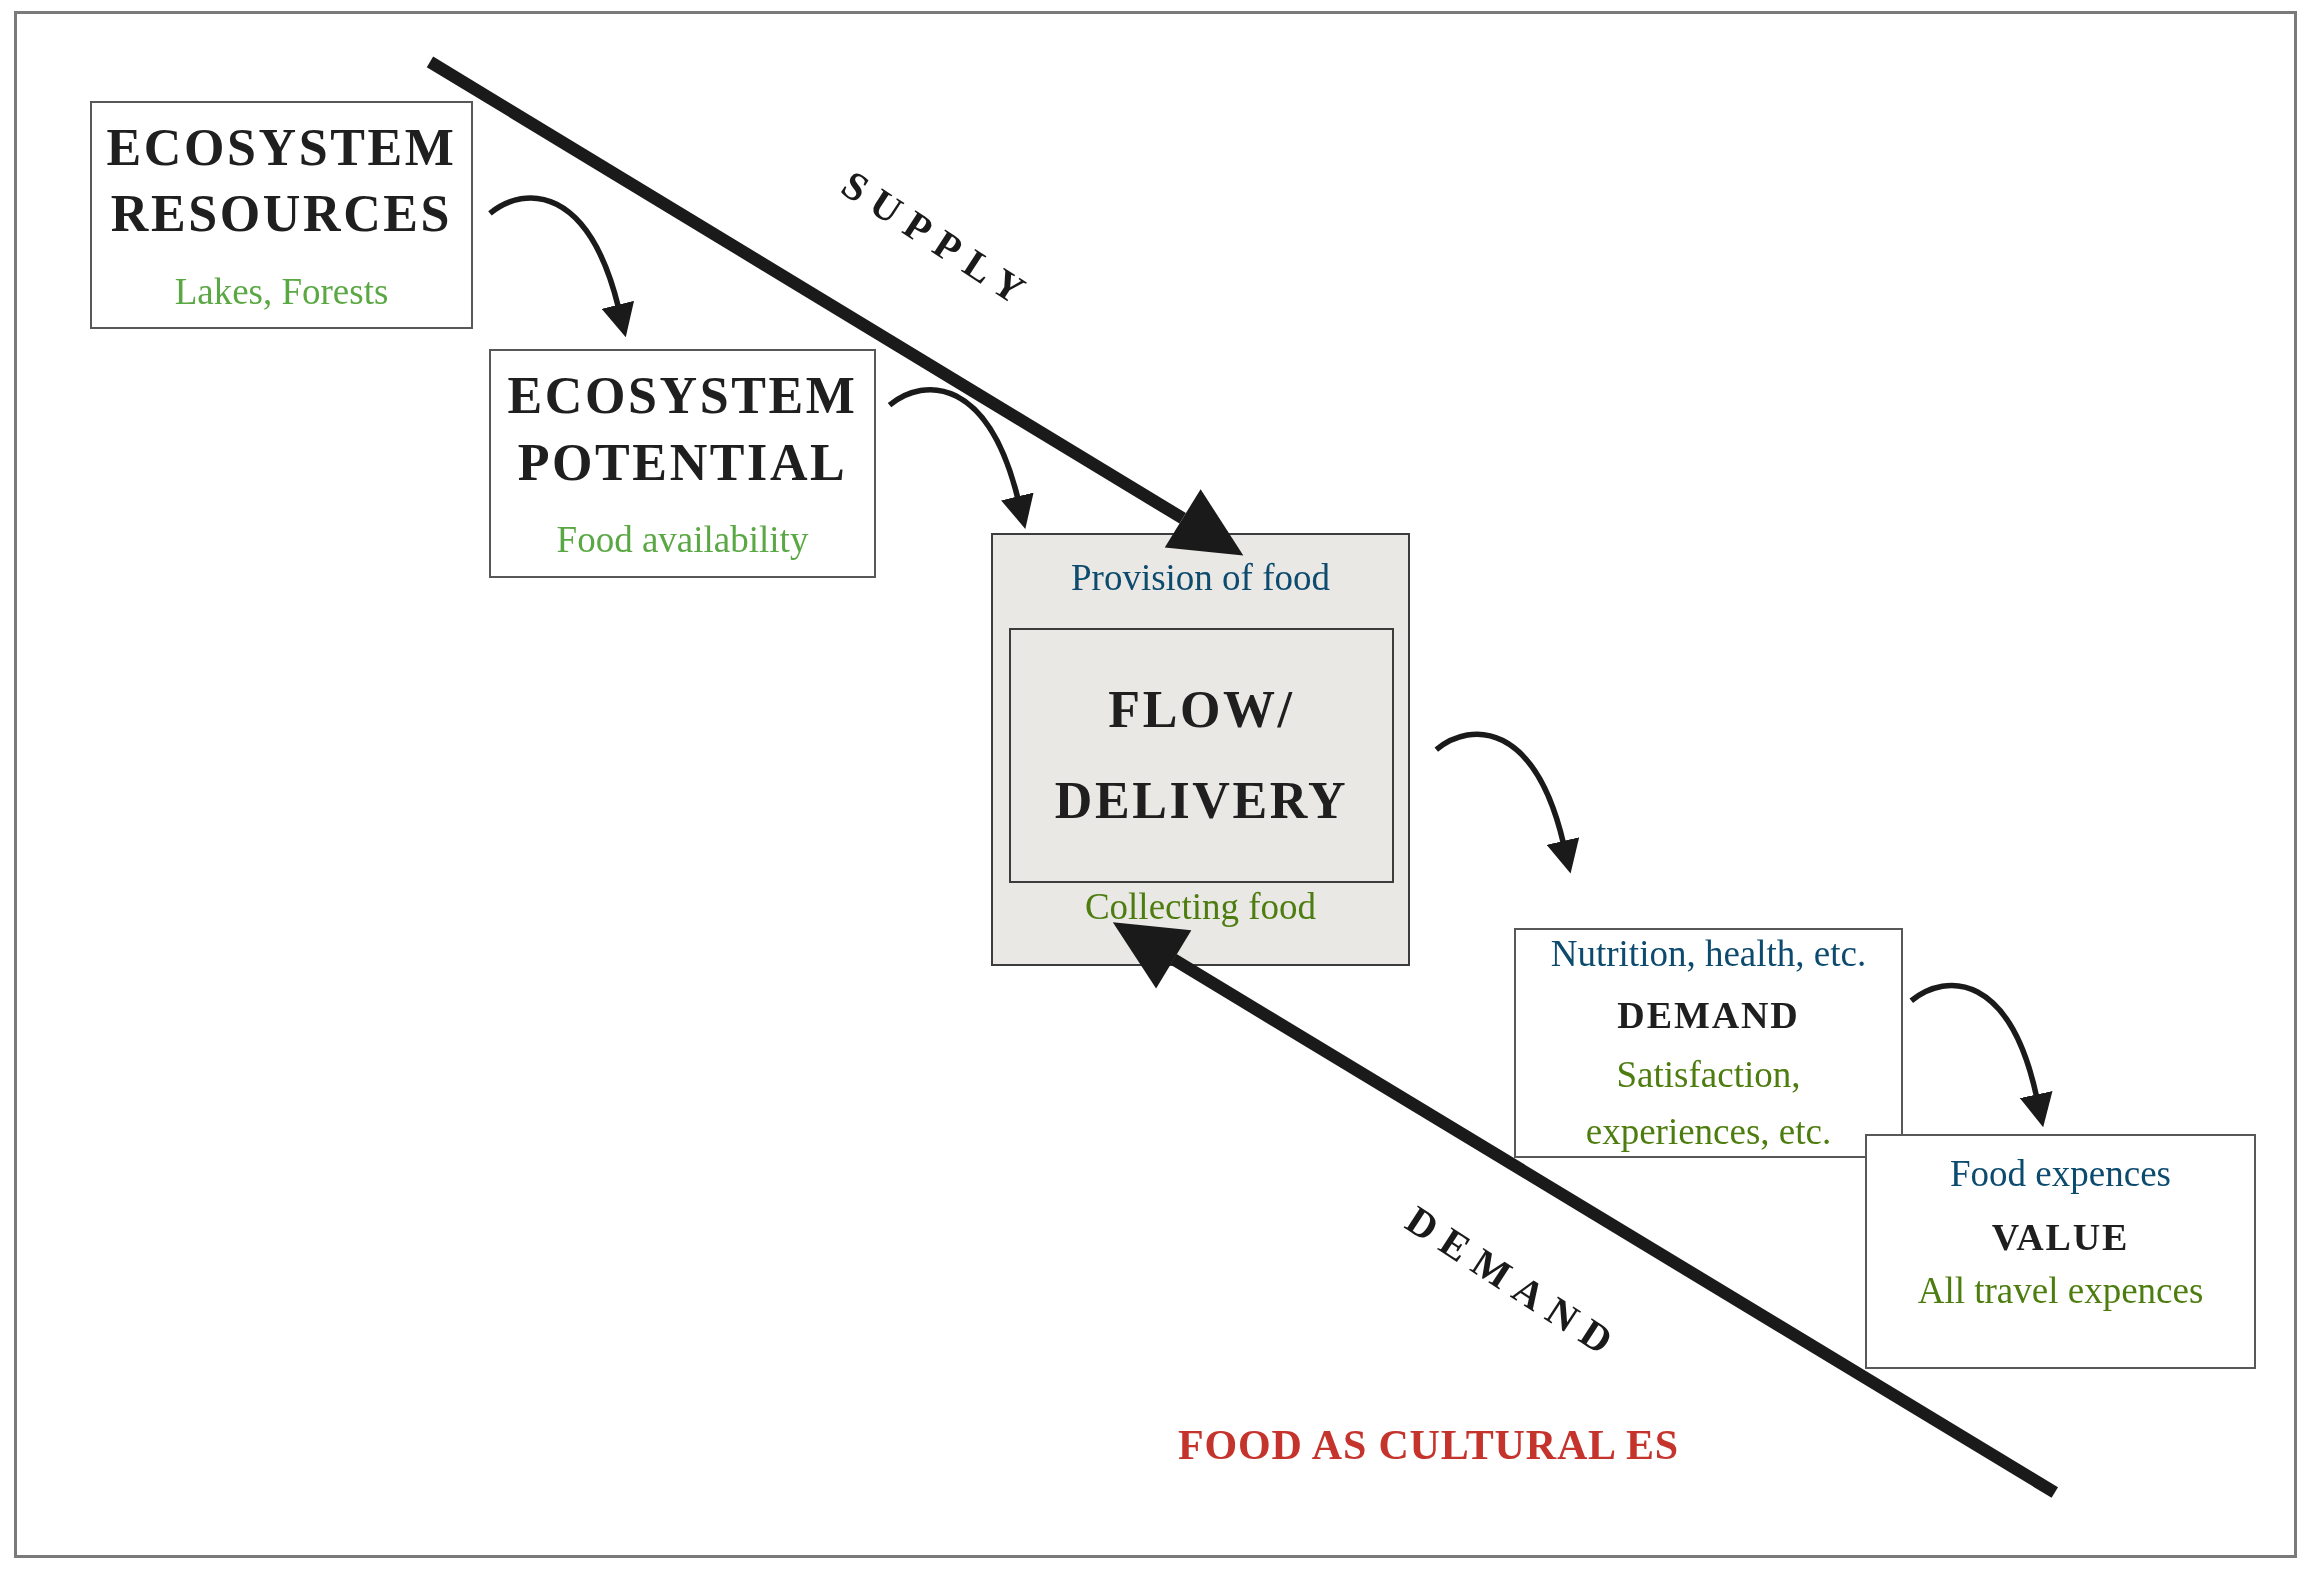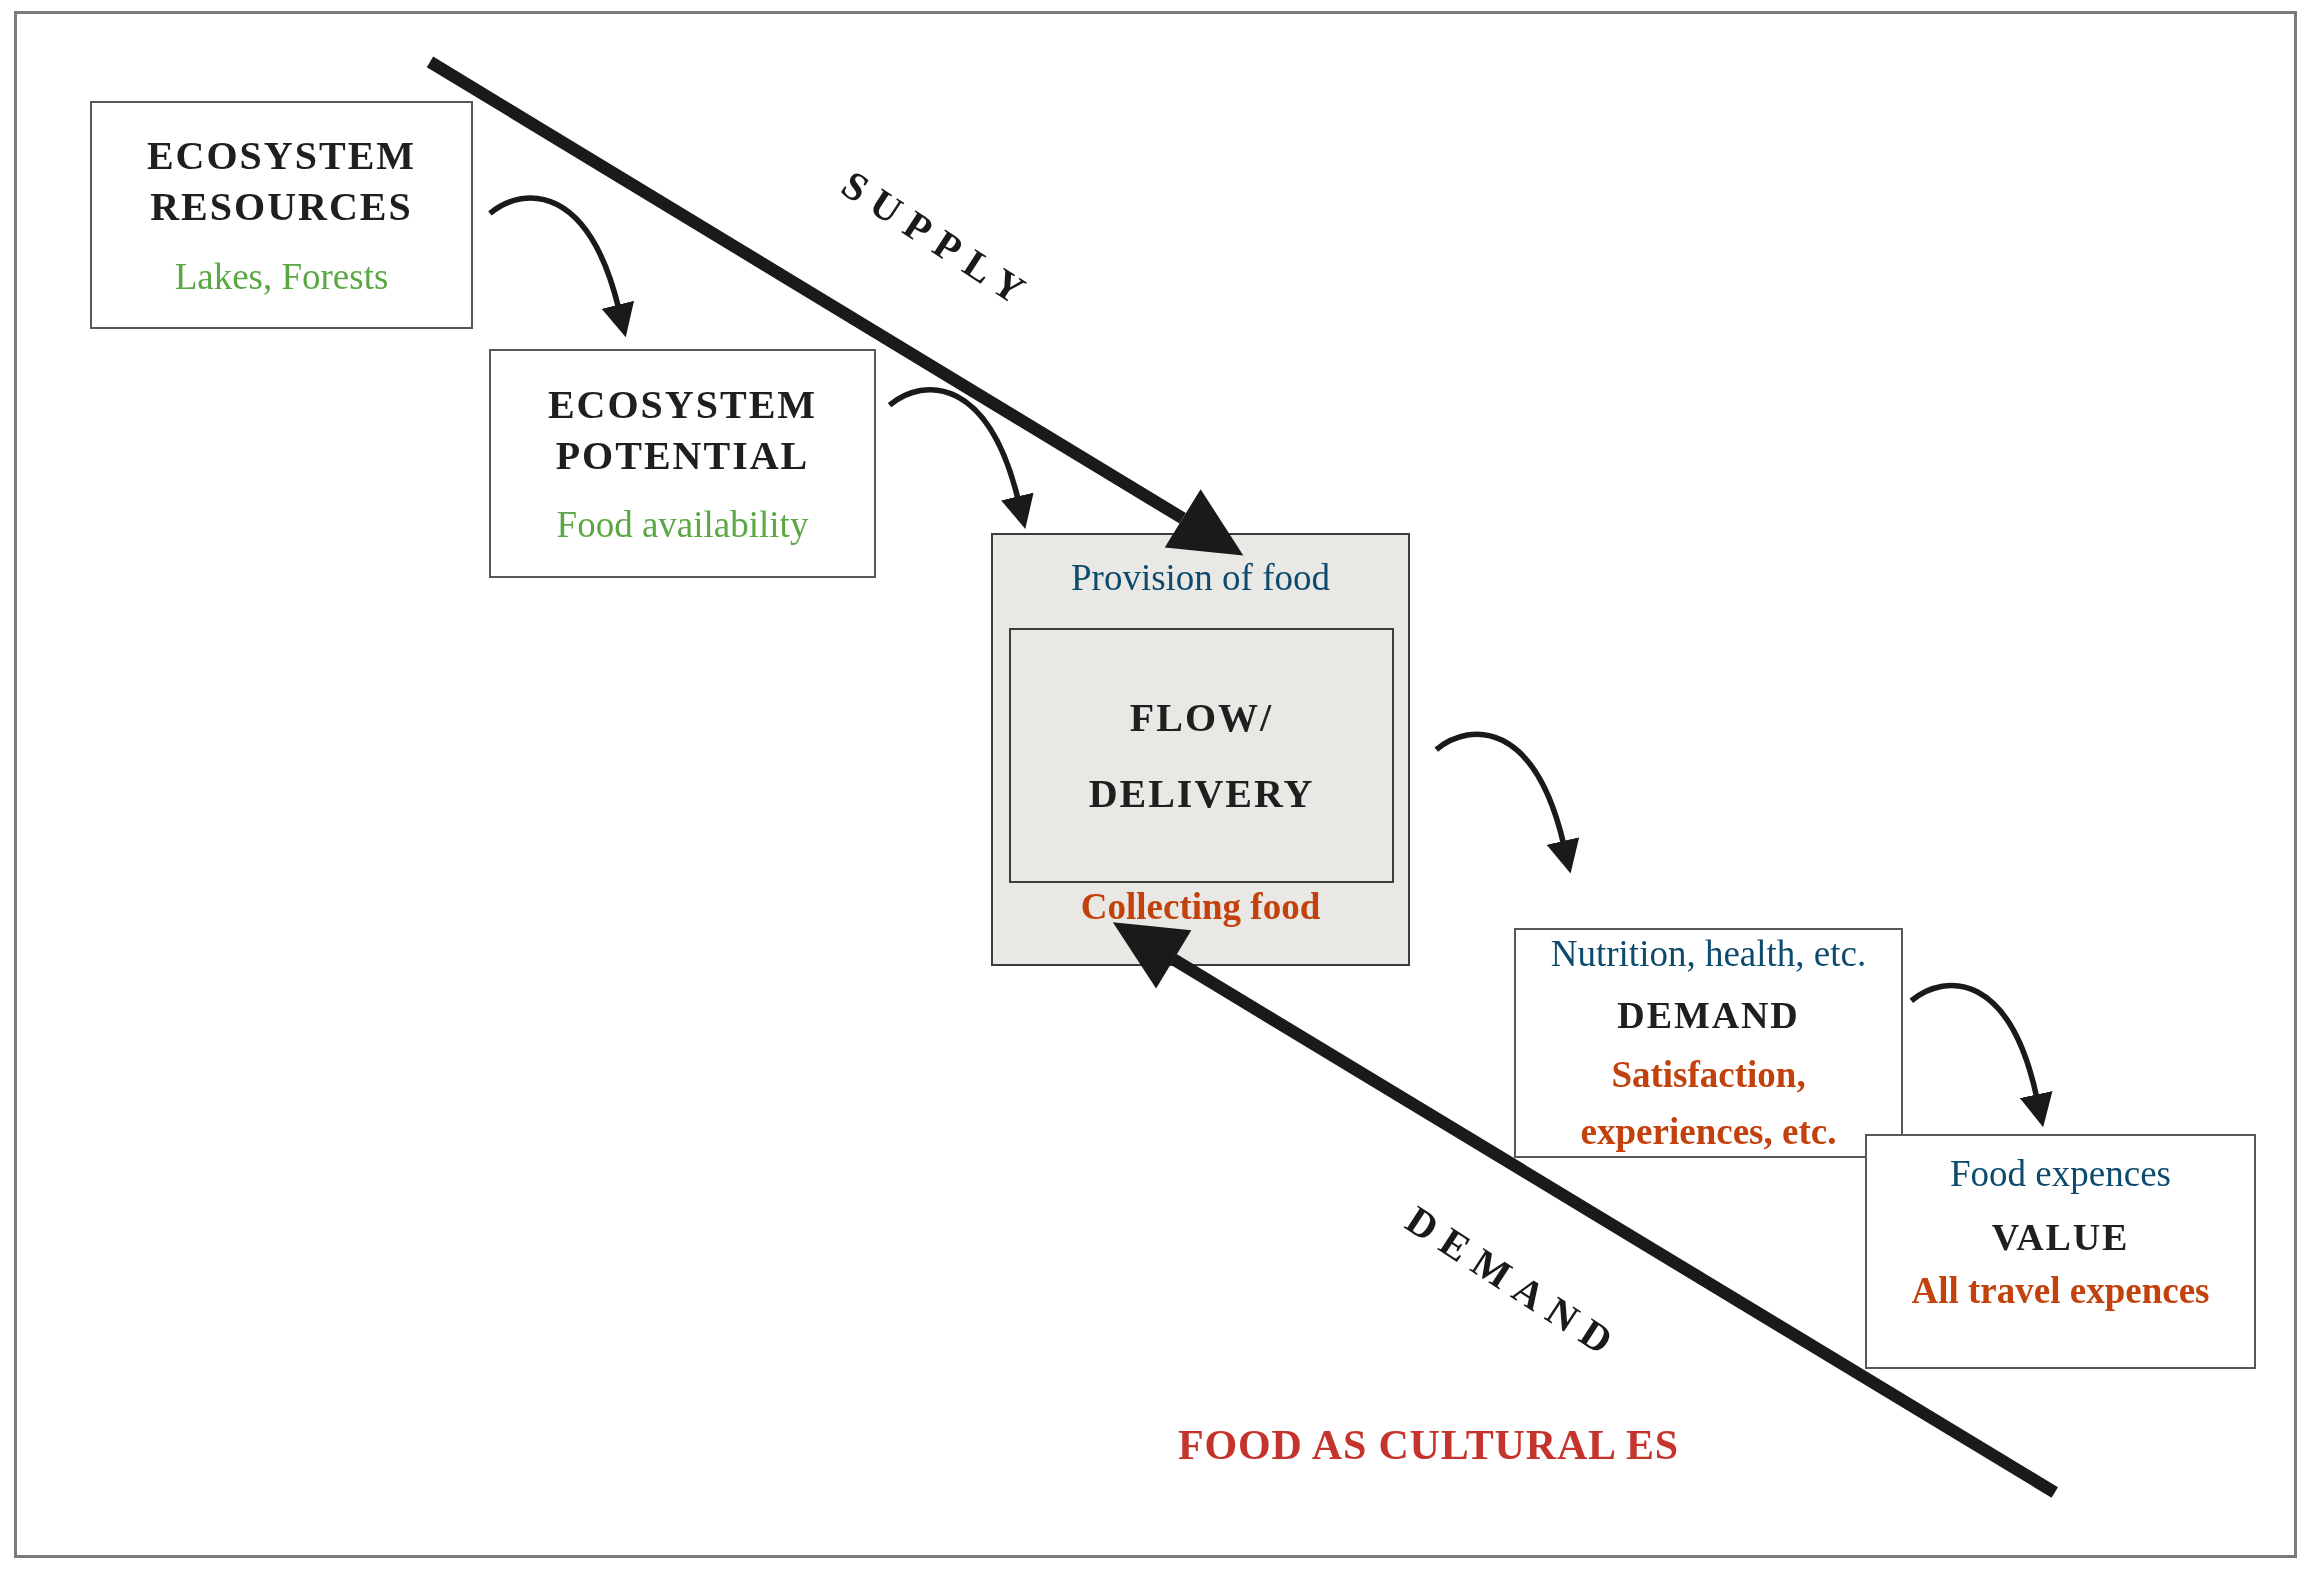--- a/index.html
+++ b/index.html
@@ -14,27 +14,27 @@
     position:absolute;left:13.6px;top:11px;width:2283px;height:1547px;
     border:3.7px solid #7a7a7a;box-sizing:border-box;background:#ffffff;
   }
   .dbox{
     position:absolute;box-sizing:border-box;
     background:#ffffff;border:2.5px solid #58585a;
     display:flex;flex-direction:column;align-items:center;justify-content:center;
     text-align:center;
   }
   .box-title{
-    color:#1f1f1f;font-weight:bold;font-size:40px;line-height:1.28;
+    color:#1f1f1f;font-weight:bold;font-size:52px;line-height:1.28;
     letter-spacing:0.05em;
   }
   .box-sub{font-size:37px;line-height:1.25;}
   .green{color:#5aa844;}
   .teal{color:#0c4a6e;}
-  .red{color:#c2410c;font-weight:bold;}
+  .red{color:#4d7c0f;}
   .sub-gap{margin-top:21px;}
   .central{
     background:#e9e8e4;border:2.5px solid #3c3c3c;
     justify-content:flex-start;
   }
   .central .top-label{margin-top:21px;font-size:37px;}
   .inner-box{
     position:absolute;left:16px;top:93px;width:385px;height:255px;
     border:2.5px solid #3c3c3c;box-sizing:border-box;
     display:flex;flex-direction:column;align-items:center;justify-content:center;gap:24px;

